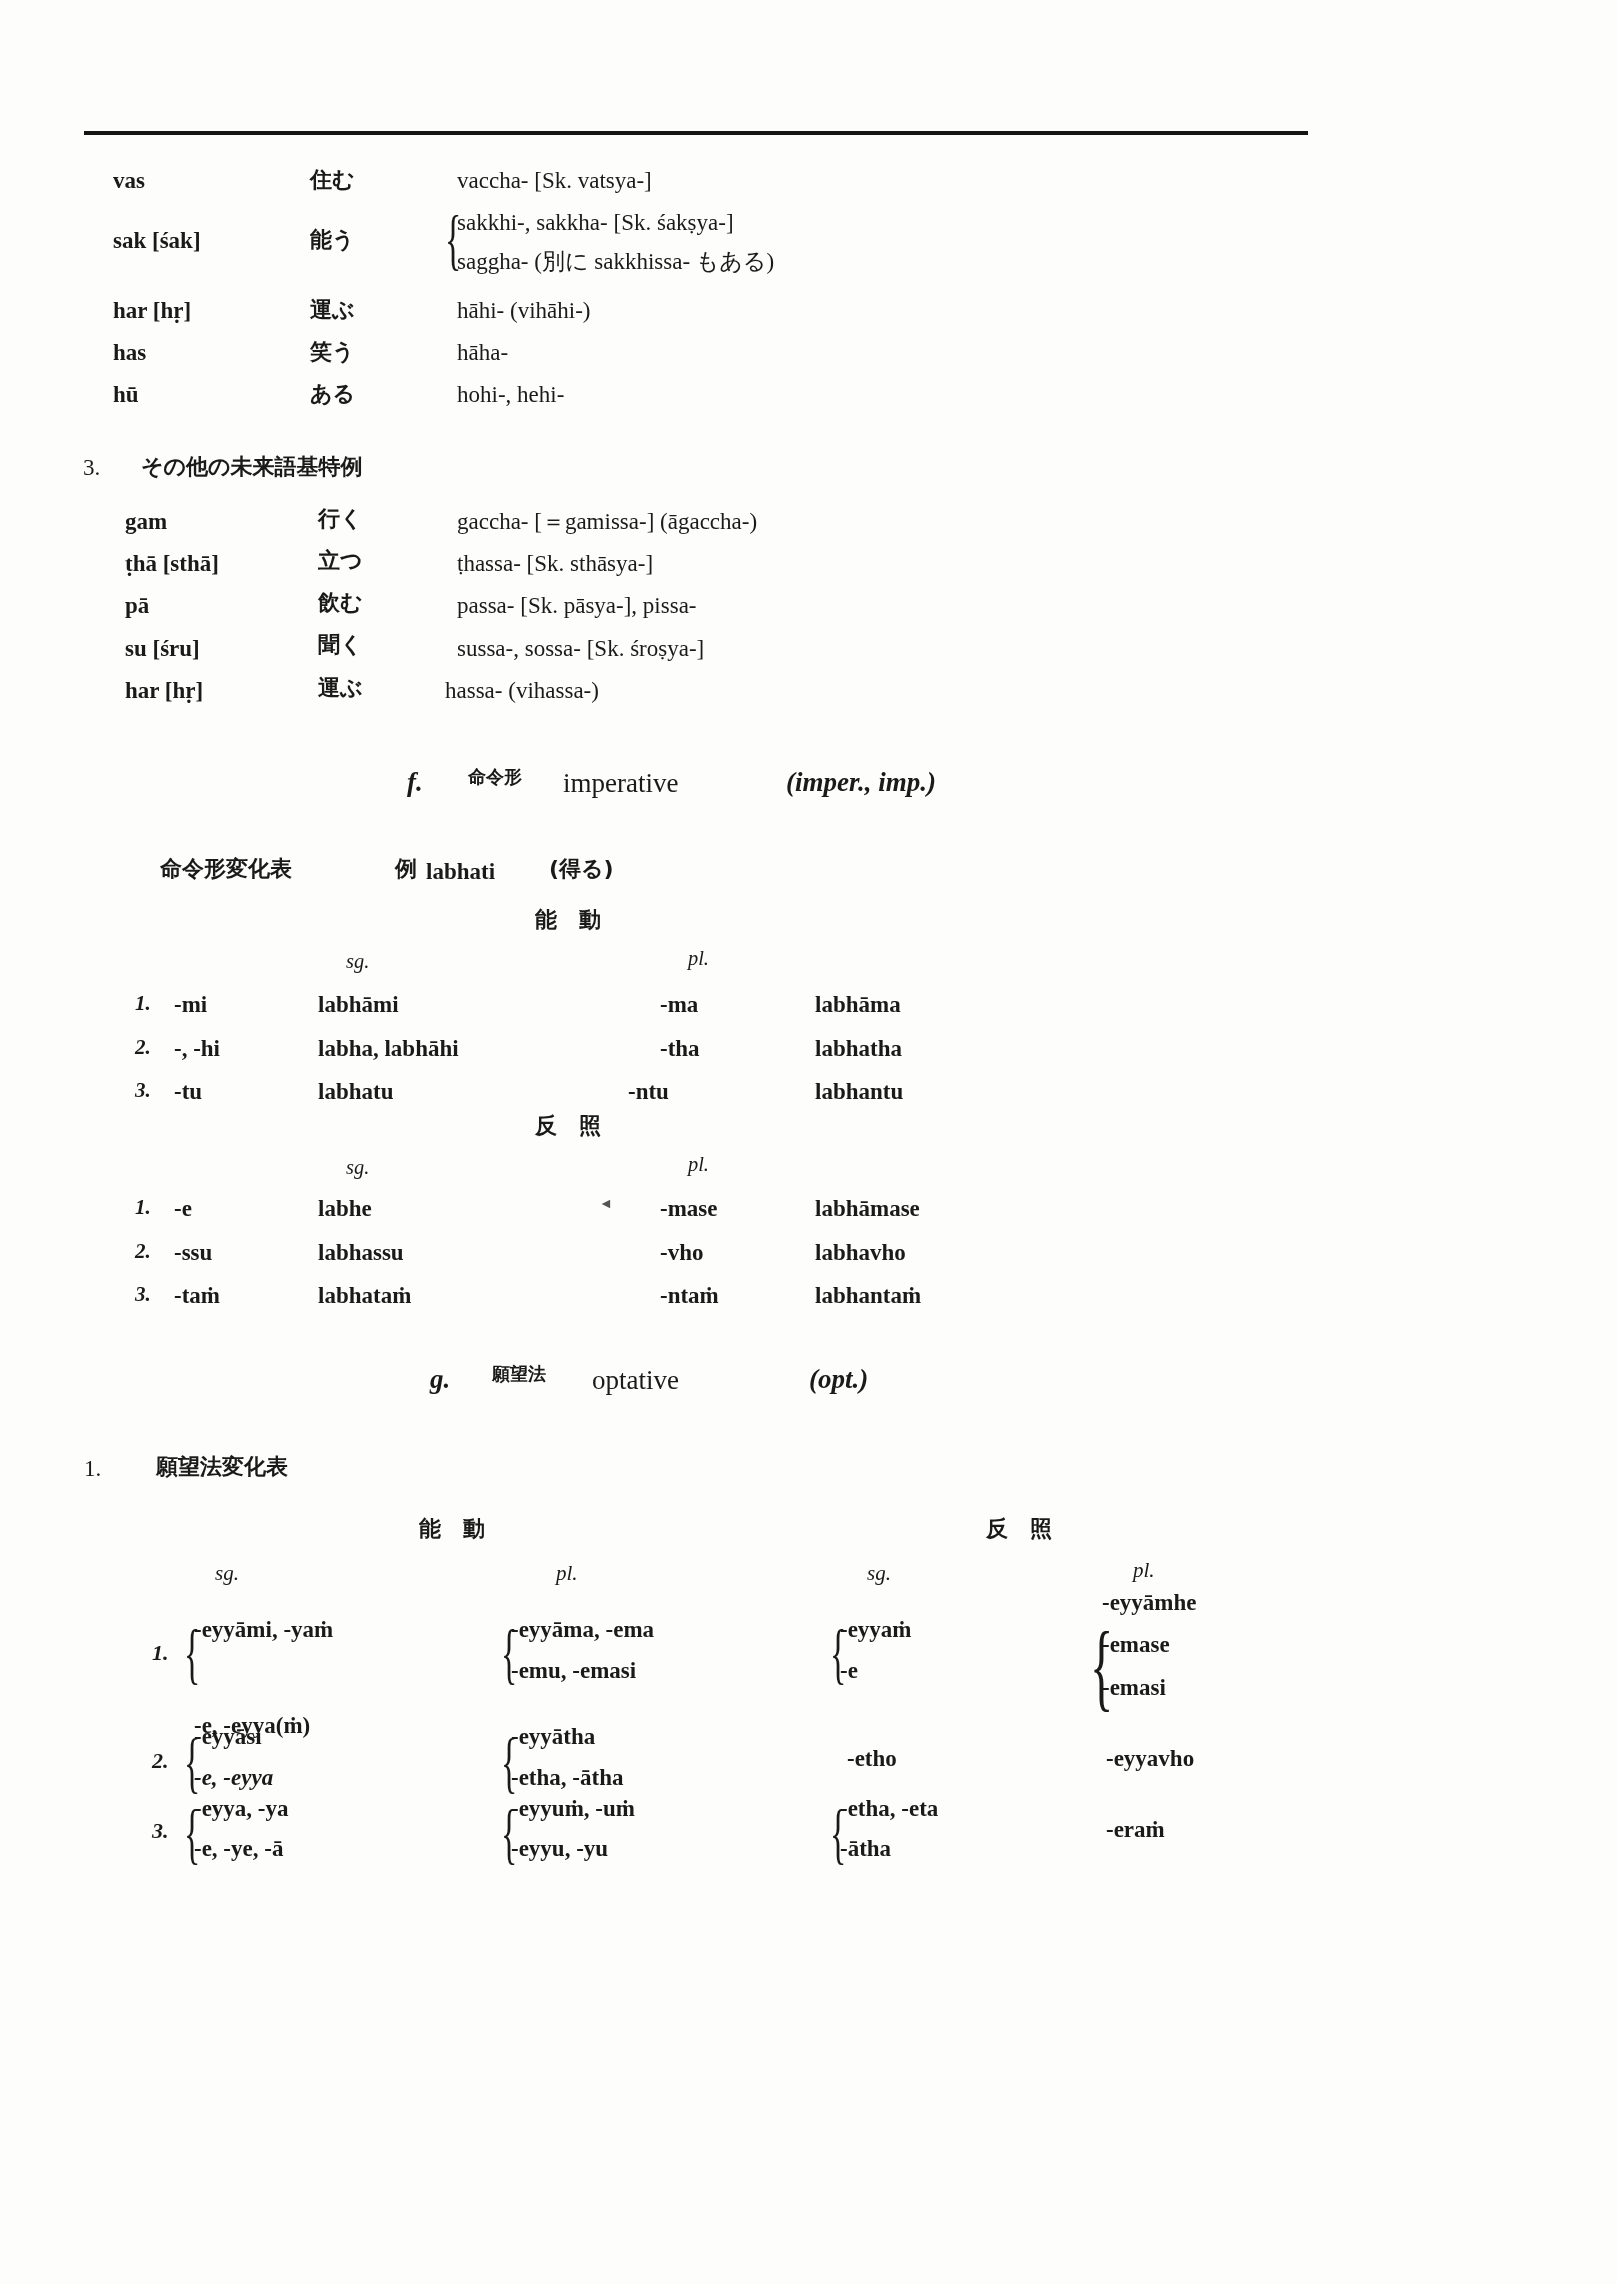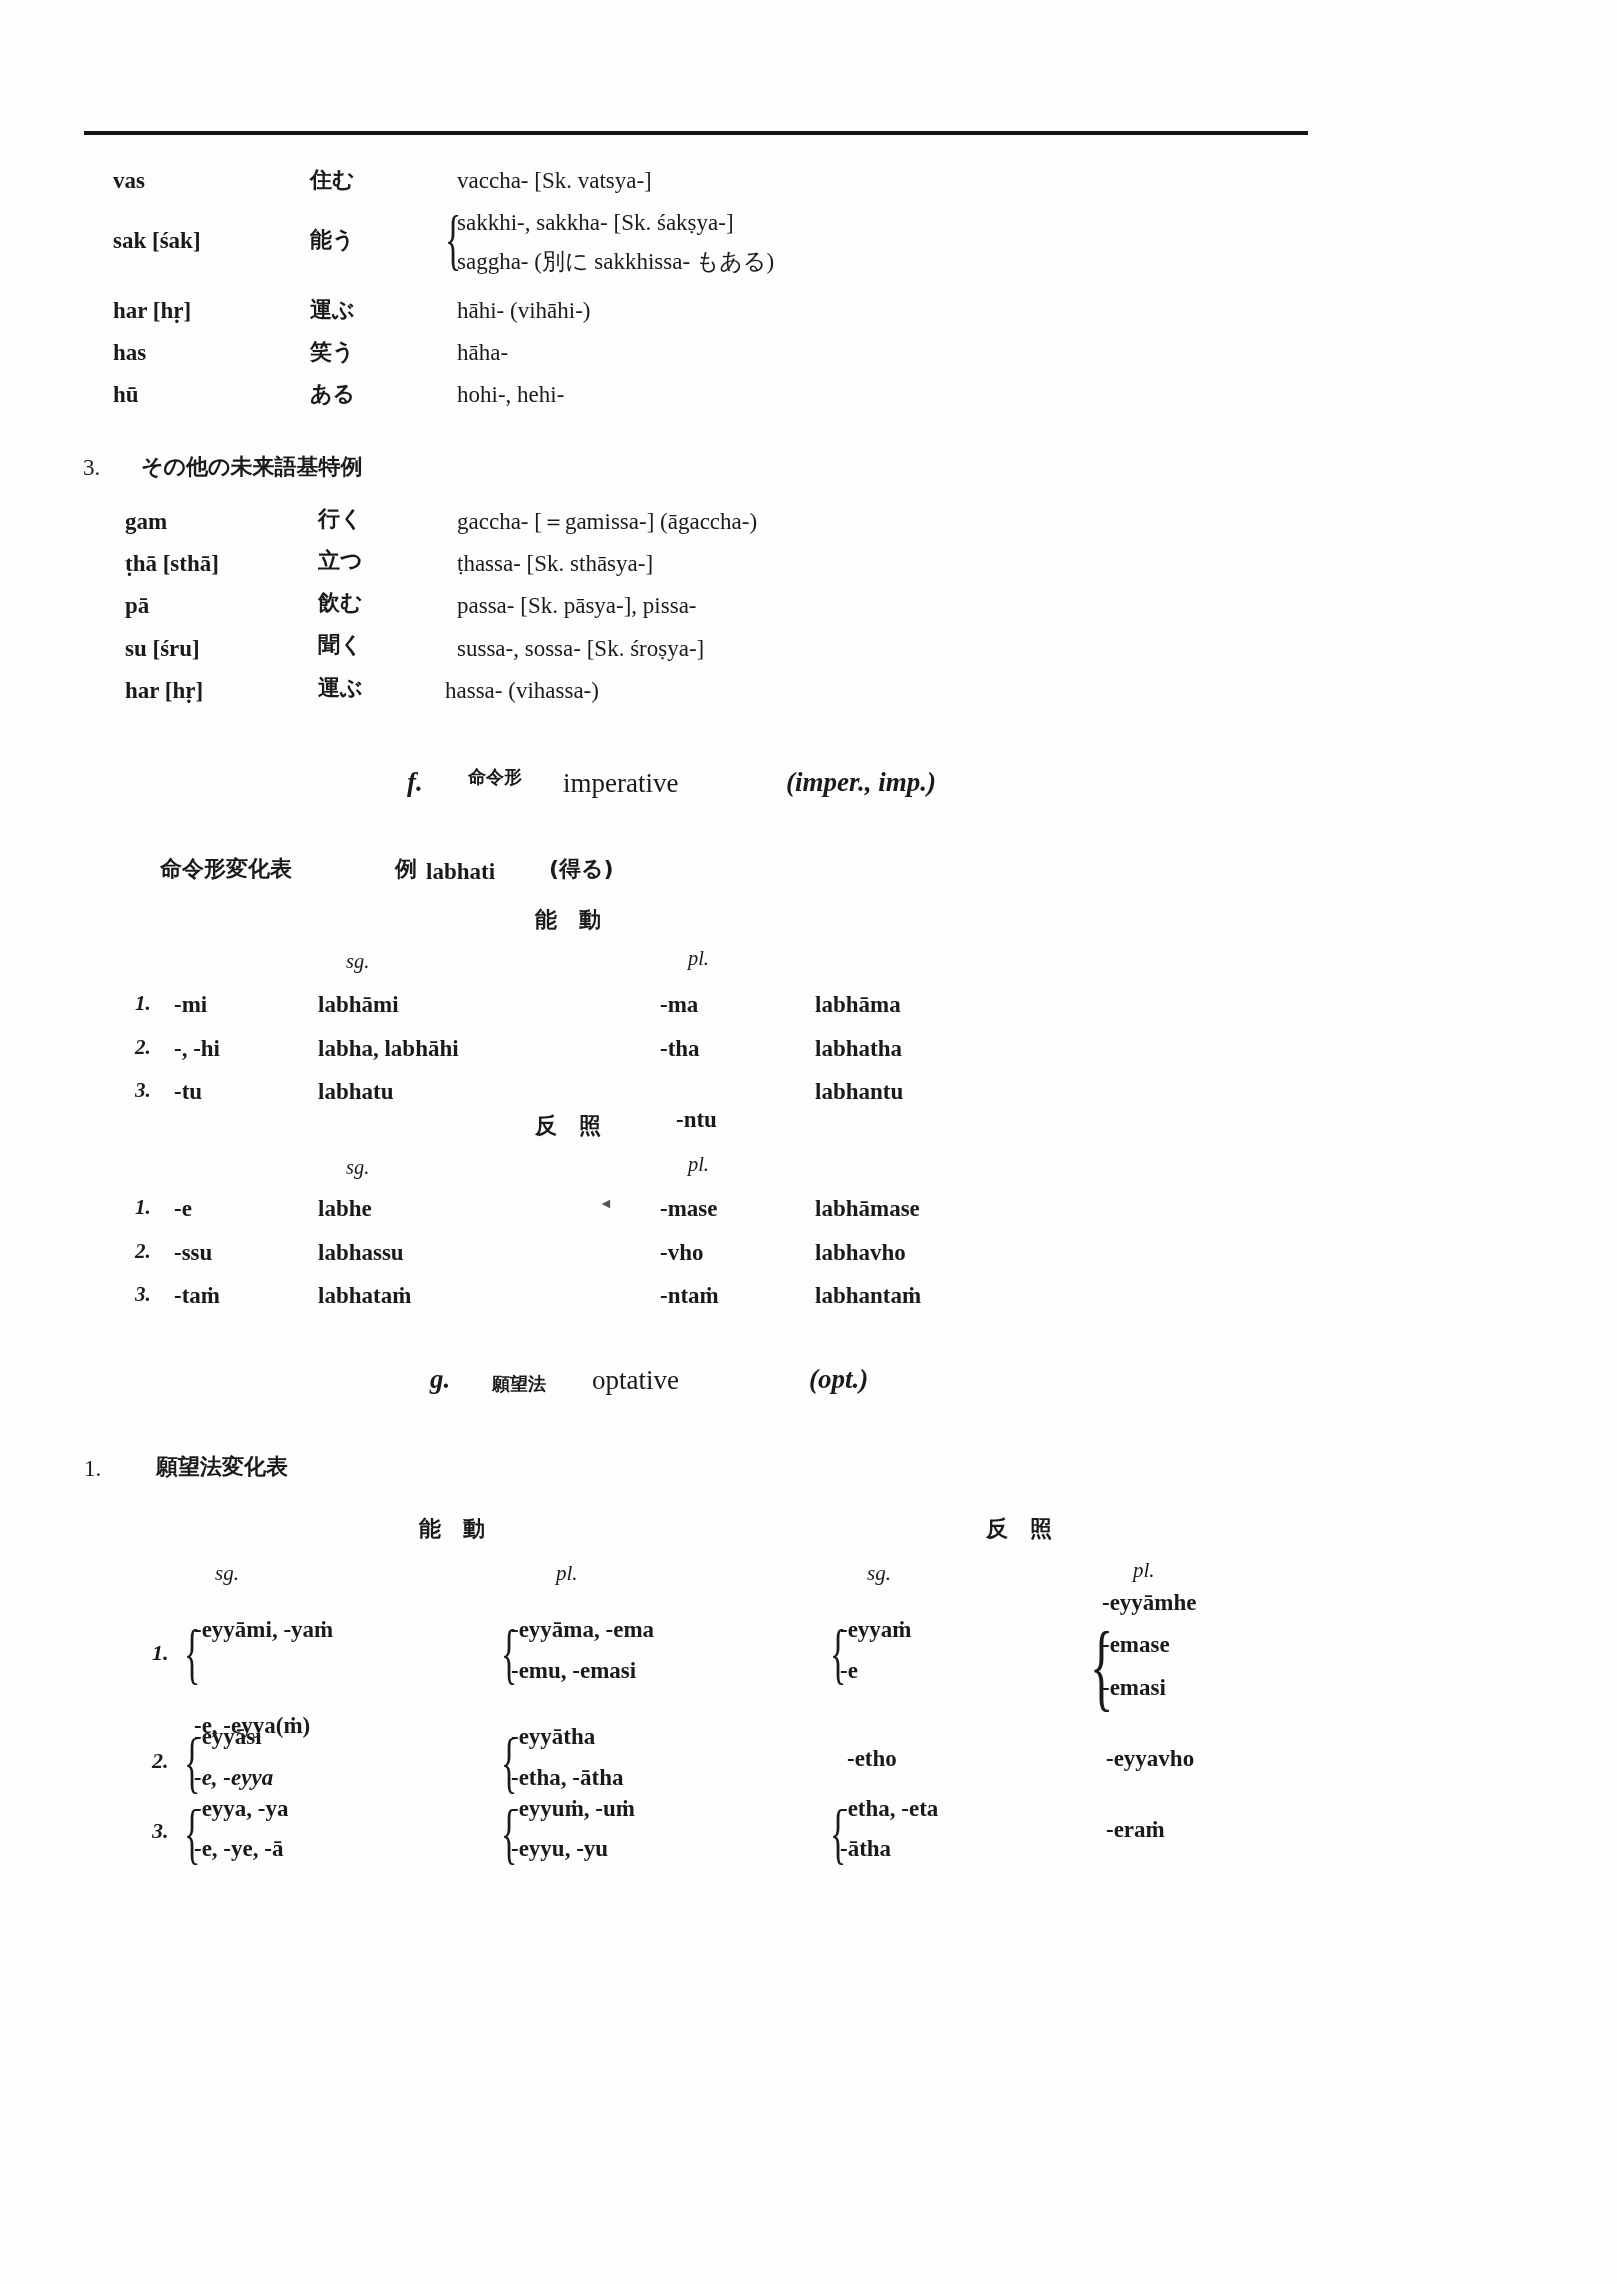--- a/index.html
+++ b/index.html
@@ -159,21 +159,21 @@
 
   <div class="t ital bold" style="left:135px; top:1037px; font-size:21px;">2.</div>
   <div class="t bold" style="left:174px; top:1037px;">-, -hi</div>
   <div class="t bold" style="left:318px; top:1037px;">labha, labhāhi</div>
   <div class="t bold" style="left:660px; top:1037px;">-tha</div>
   <div class="t bold" style="left:815px; top:1037px;">labhatha</div>
 
   <div class="t ital bold" style="left:135px; top:1080px; font-size:21px;">3.</div>
   <div class="t bold" style="left:174px; top:1080px;">-tu</div>
   <div class="t bold" style="left:318px; top:1080px;">labhatu</div>
-  <div class="t bold" style="left:676px; top:1080px;margin-top:28px;">-ntu</div>
+  <div class="t bold" style="left:628px; top:1080px;">-ntu</div>
   <div class="t bold" style="left:815px; top:1080px;">labhantu</div>
 
   <div class="t jp" style="left:535px; top:1115px;">反　照</div>
   <div class="t ital" style="left:346px; top:1157px; font-size:20.4px;">sg.</div>
   <div class="t ital" style="left:688px; top:1154px; font-size:20.4px;">pl.</div>
 
   <div class="t ital bold" style="left:135px; top:1197px; font-size:21px;">1.</div>
   <div class="t bold" style="left:174px; top:1197px;">-e</div>
   <div class="t bold" style="left:318px; top:1197px;">labhe</div>
   <div class="t bold" style="left:660px; top:1197px;">-mase</div>
@@ -185,21 +185,21 @@
   <div class="t bold" style="left:660px; top:1241px;">-vho</div>
   <div class="t bold" style="left:815px; top:1241px;">labhavho</div>
 
   <div class="t ital bold" style="left:135px; top:1284px; font-size:21px;">3.</div>
   <div class="t bold" style="left:174px; top:1284px;">-taṁ</div>
   <div class="t bold" style="left:318px; top:1284px;">labhataṁ</div>
   <div class="t bold" style="left:660px; top:1284px;">-ntaṁ</div>
   <div class="t bold" style="left:815px; top:1284px;">labhantaṁ</div>
 
   <div class="t hdr-ital" style="left:430px; top:1366px;">g.</div>
-  <div class="t hdr-jp" style="left:492px; top:1365px;margin-top:10px;">願望法</div>
+  <div class="t hdr-jp" style="left:492px; top:1365px;">願望法</div>
   <div class="t hdr-lat" style="left:592px; top:1367px;">optative</div>
   <div class="t hdr-ital" style="left:809px; top:1366px;">(opt.)</div>
 
   <div class="t" style="left:84px; top:1457px;">1.</div>
   <div class="t jp" style="left:156px; top:1456px;">願望法変化表</div>
 
   <div class="t jp" style="left:419px; top:1518px;">能　動</div>
   <div class="t jp" style="left:986px; top:1518px;">反　照</div>
 
   <div class="t ital" style="left:215px; top:1563px; font-size:21px;">sg.</div>

